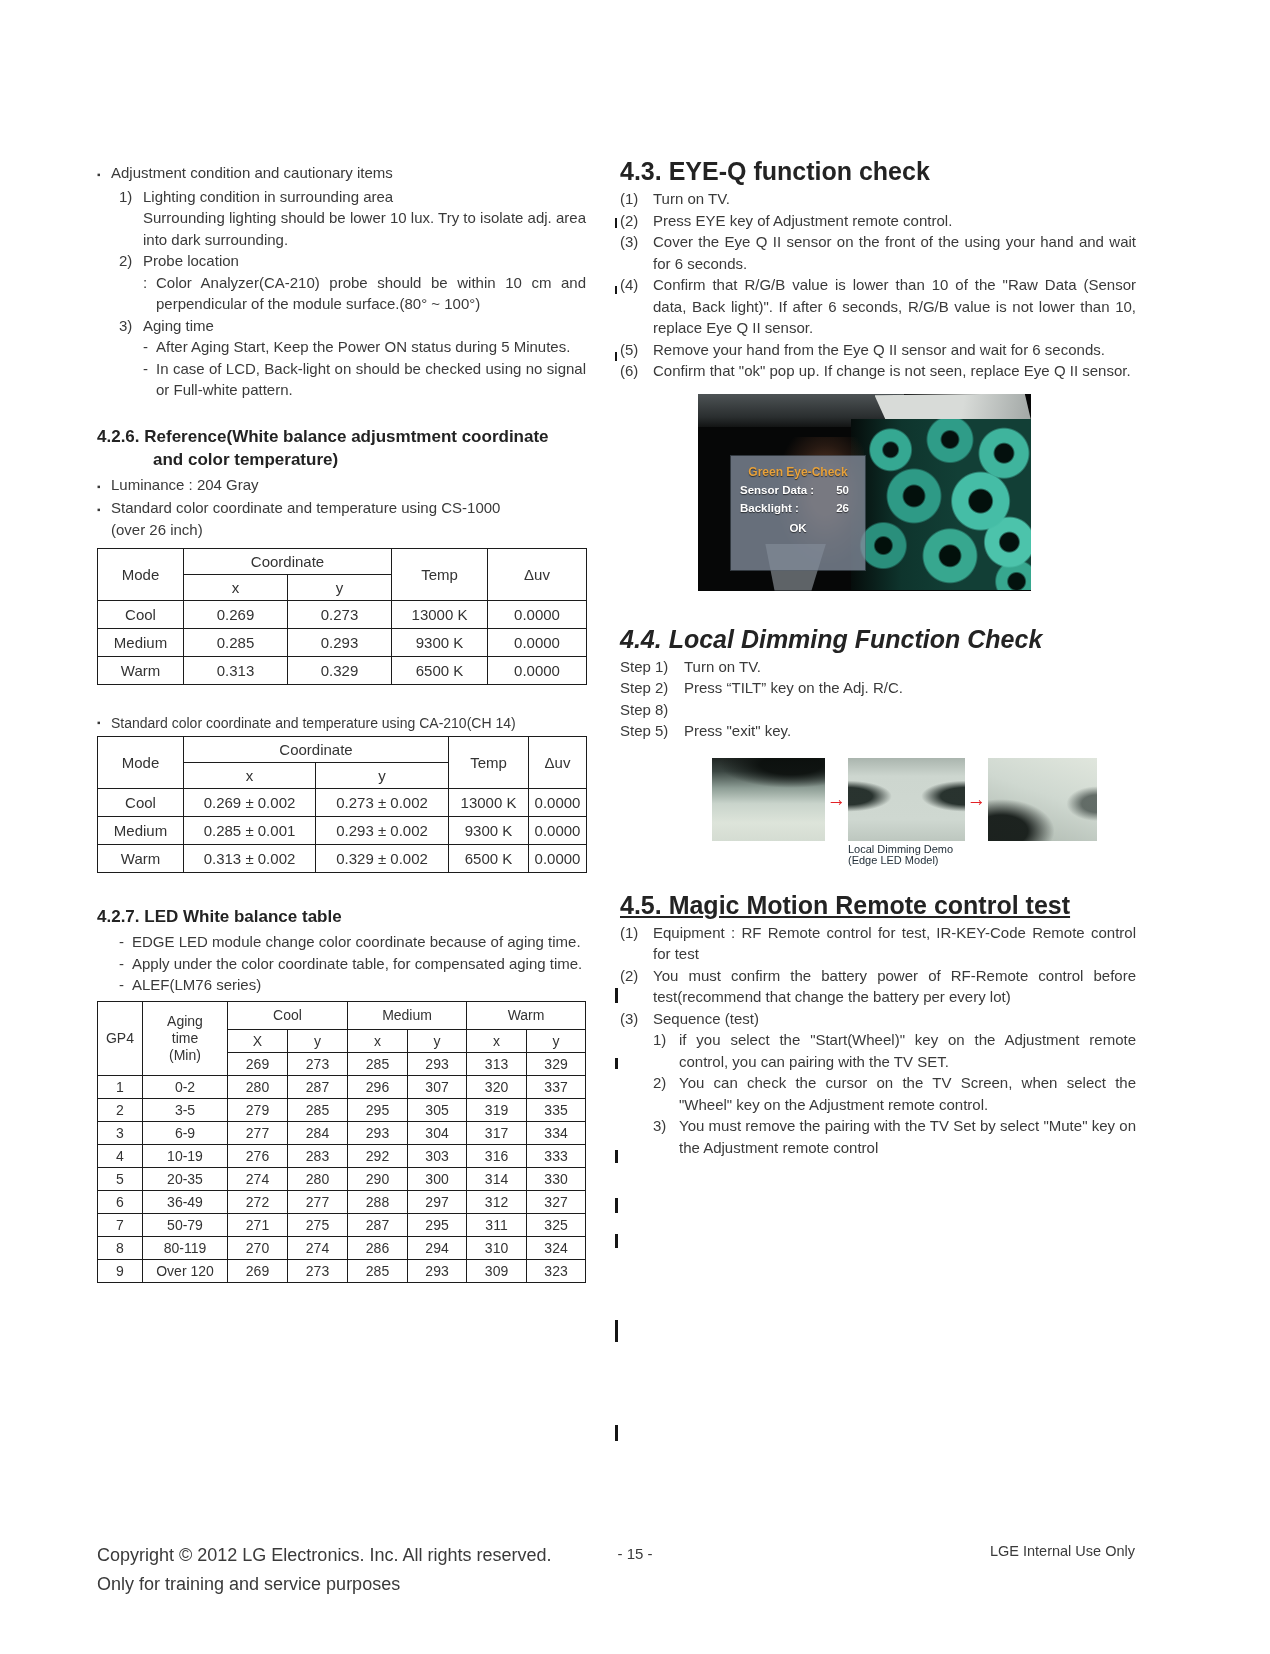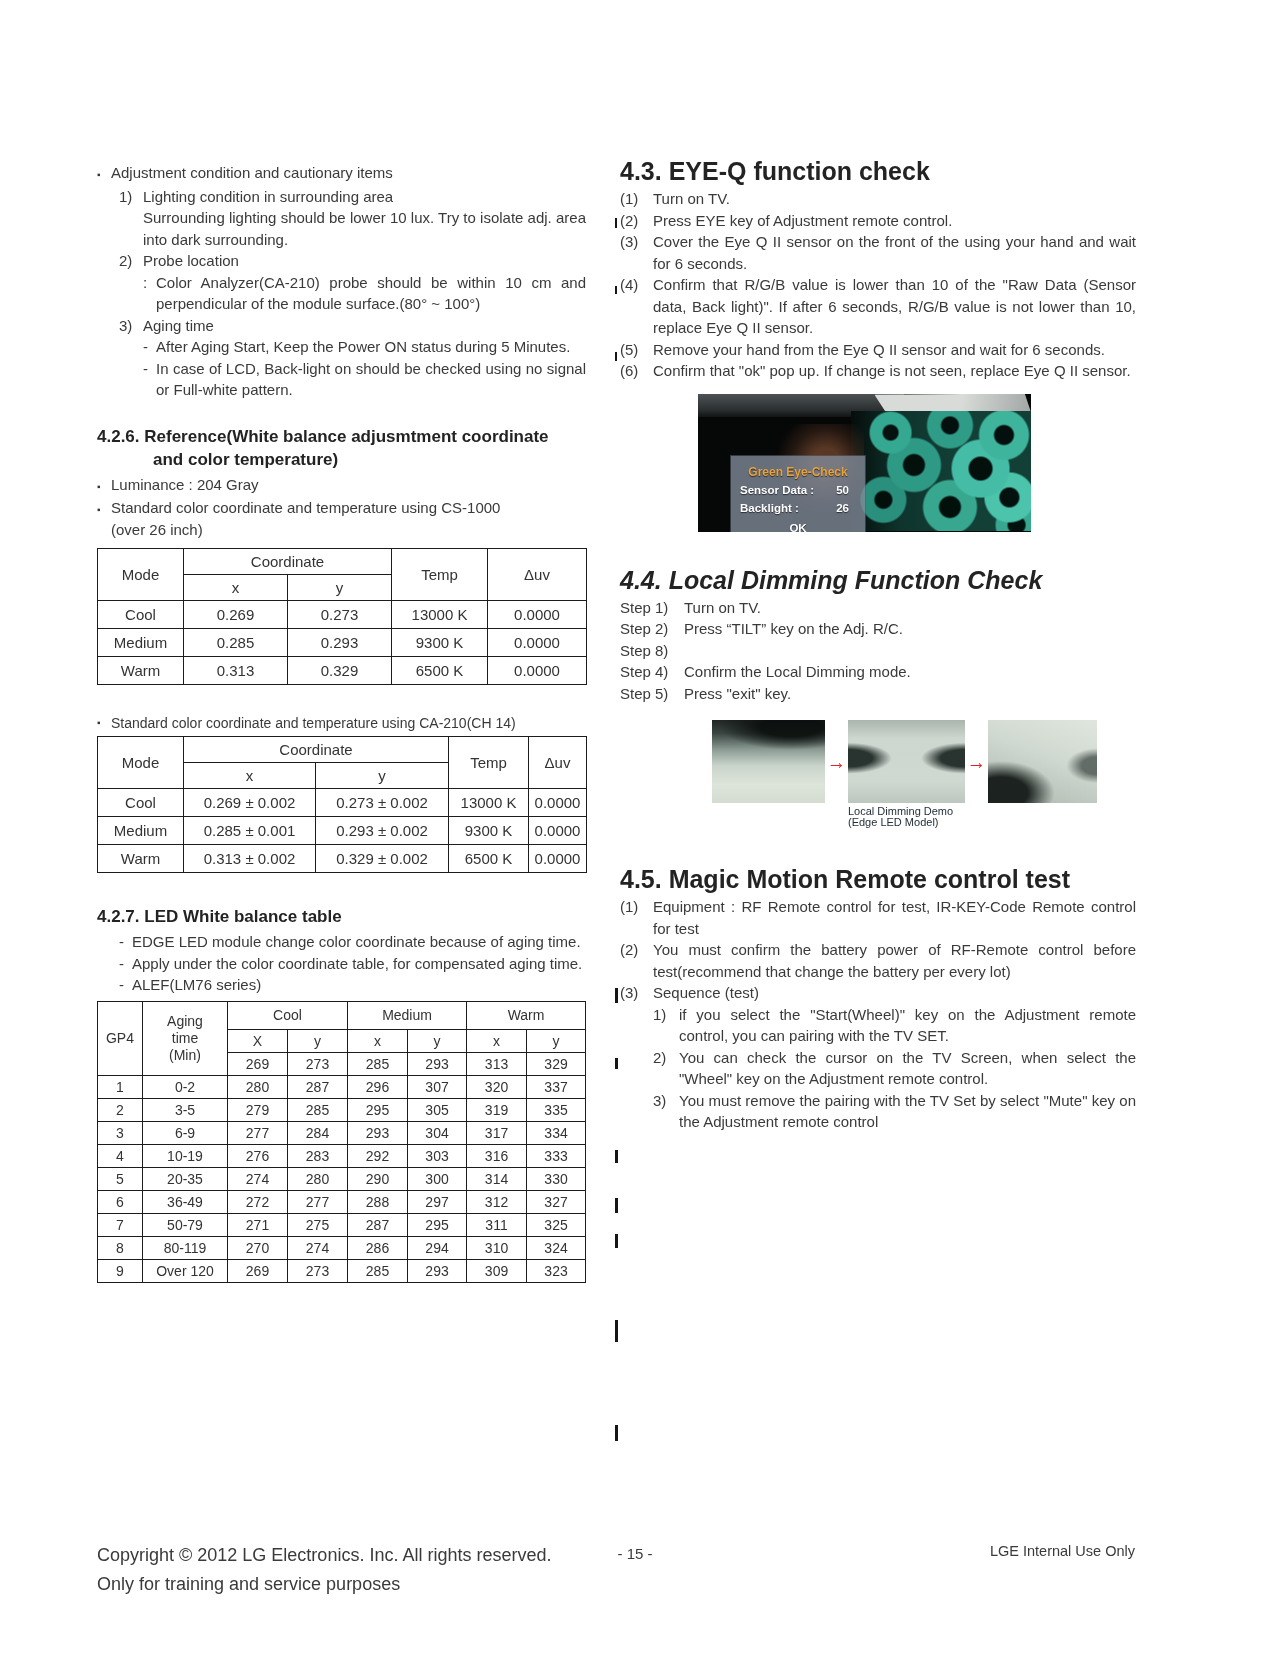--- a/index.html
+++ b/index.html
@@ -39,21 +39,21 @@
   .t12 td { height:25px; }
   .t12 td.dr { height:27px; }
   .t3 { width:489px; font-size:14px; margin-top:5px; }
   .t3 td { height:22px; }
   .t3 td.hr1 { height:27px; }
   .aging-cell { white-space:pre-line; line-height:17px; }
 
   .bullet-ca { font-size:14px; margin-top:30px; }
 
   
-  .photo { position:relative; width:333px; height:138px; margin:12px 0 0 78px; background:#060707; overflow:hidden; }
+  .photo { position:relative; width:333px; height:197px; margin:12px 0 0 78px; background:#060707; overflow:hidden; }
   .ph-topband { position:absolute; left:0; top:0; width:62%; height:17%;
     background:linear-gradient(180deg,#4d5355 0%,#2a2e2f 70%,#121414 100%); }
   .ph-paper { position:absolute; right:0; top:0; width:47%; height:22%;
     background:linear-gradient(100deg,#d8dbd8 55%,#9fa5a3 100%);
     clip-path:polygon(0 4%,96% 0,100% 62%,12% 100%); }
   .ph-coral { position:absolute; right:0; top:13%; width:54%; height:87%;
     background-color:#123f36;
     background-image:
       radial-gradient(circle at 22% 18%, #061210 0 7px, #35a892 9px 20px, rgba(53,168,146,0) 22px),
       radial-gradient(circle at 55% 12%, #04100d 0 8px, #2f9c88 10px 22px, rgba(47,156,136,0) 24px),
@@ -103,21 +103,21 @@
   .sub45 { padding-left:33px; }
 
   .footer-left { position:absolute; left:97px; top:1541px; font-size:18px; line-height:29px; color:#3a3a3a; }
   .footer-center { position:absolute; left:0; right:0; top:1545px; text-align:center; font-size:15px; color:#3a3a3a; }
   .footer-right { position:absolute; right:135px; top:1543px; font-size:14.5px; color:#3a3a3a; }
 
   .artifact { position:absolute; left:615px; width:3px; background:#161616; }
 
   .mt24 { margin-top:24px; } .mt3 { margin-top:3px; } .mt8 { margin-top:8px; }
   .mt5 { margin-top:5px; } .mt32 { margin-top:32px; } .mt38 { margin-top:35px;font-style:italic; }
-  .mt26 { margin-top:38px; } .mt4 { margin-top:4px; }
+  .mt26 { margin-top:26px;text-decoration:underline; } .mt4 { margin-top:4px; }
 </style>
 </head>
 <body>
 
 <div class="page">
 
   <div class="col-left">
 
     <div class="body-text">
       <div class="flex-row">
@@ -472,24 +472,20 @@
         <span class="t step-t just">Turn on TV.</span>
       </div>
       <div class="flex-row">
         <span class="m mw-step">Step 2)</span>
         <span class="t step-t just">Press “TILT” key on the Adj. R/C.</span>
       </div>
       <div class="flex-row">
         <span class="m mw-step">Step 8)</span>
       </div>
       <div class="flex-row">
-        <span class="m mw-step">Step 4)</span>
-        <span class="t step-t just">Confirm the Local Dimming mode.</span>
-      </div>
-      <div class="flex-row">
         <span class="m mw-step">Step 5)</span>
         <span class="t step-t just">Press "exit" key.</span>
       </div>
     </div>
 
     <div class="ld-row">
       <div class="ld-img ld1"></div>
       <div class="ld-arrow" style="color: rgb(227, 34, 39);">→</div>
       <div class="ld-img i2 ld2"></div>
       <div class="ld-arrow" style="color: rgb(227, 34, 39);">→</div>

